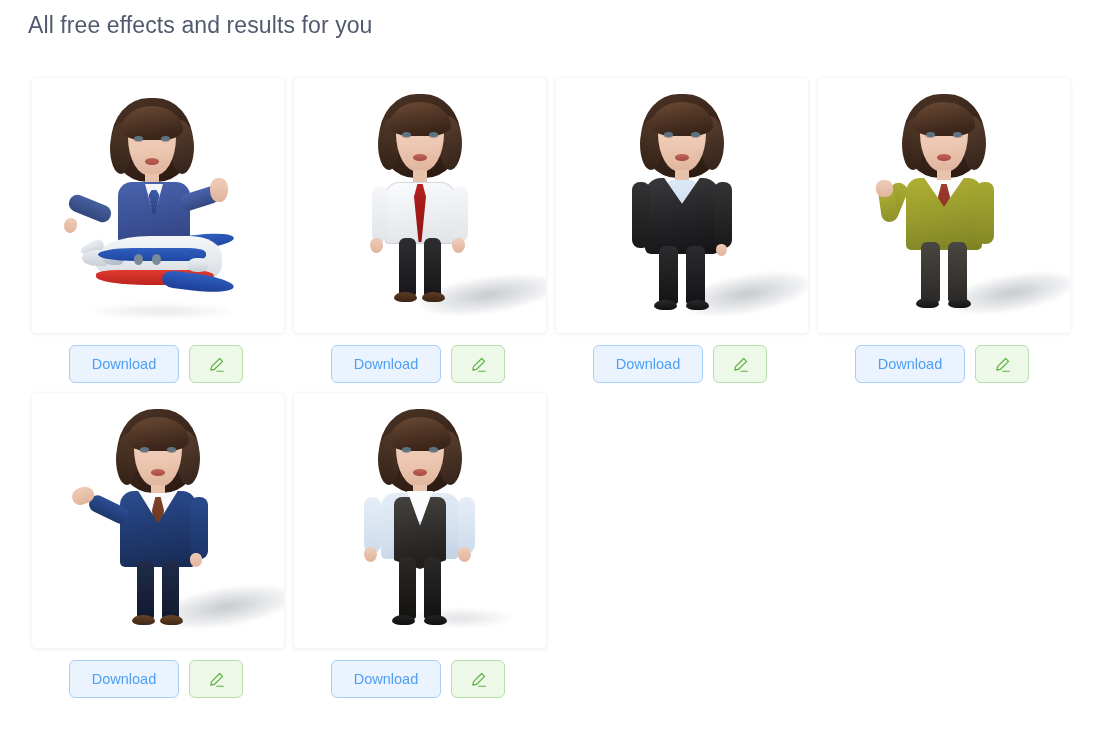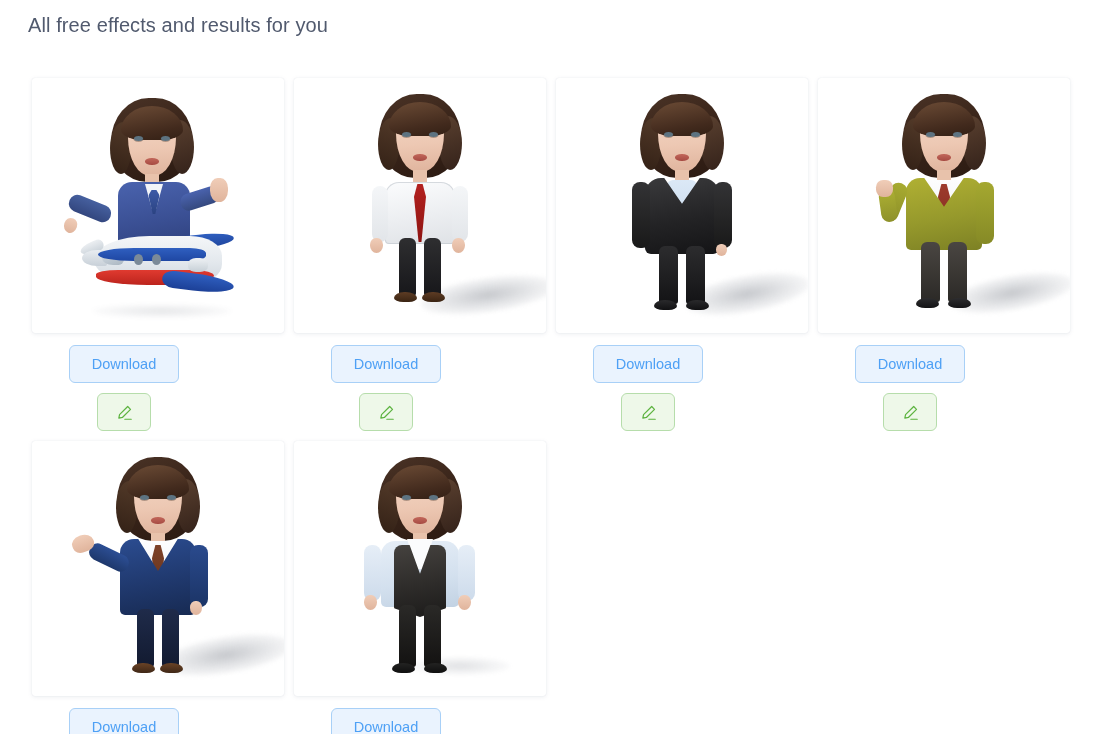--- a/index.html
+++ b/index.html
@@ -20,21 +20,21 @@
     position: relative;
     width: 1118px;
     height: 734px;
     box-sizing: border-box;
   }
 
   .page-title {
     position: absolute;
     left: 28px;
     top: 13px;
-    font-size: 20px;
+    font-size: 23px;
     line-height: 24px;
     color: #515a6e;
     letter-spacing: 0.1px;
     white-space: nowrap;
   }
 
   .results-grid {
     position: absolute;
     left: 32px;
     top: 78px;
@@ -271,21 +271,20 @@
     background: linear-gradient(180deg, #eef1f4 0%, #c6cfd6 100%);
   }
 
   
   .card-actions {
     display: flex;
     align-items: center;
     gap: 10px;
     margin-top: 12px;
     padding-left: 37px;
-    flex-direction: column;
   }
 
   .download-btn {
     box-sizing: border-box;
     min-width: 110px;
     height: 38px;
     padding: 0 18px;
     background: #eaf3fe;
     border: 1px solid #a8d0f7;
     border-radius: 6px;

